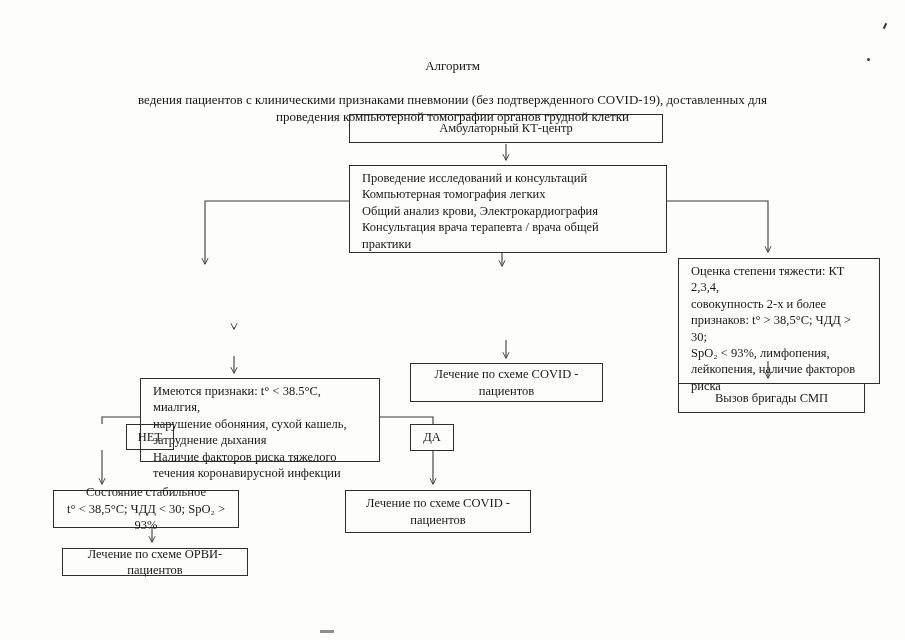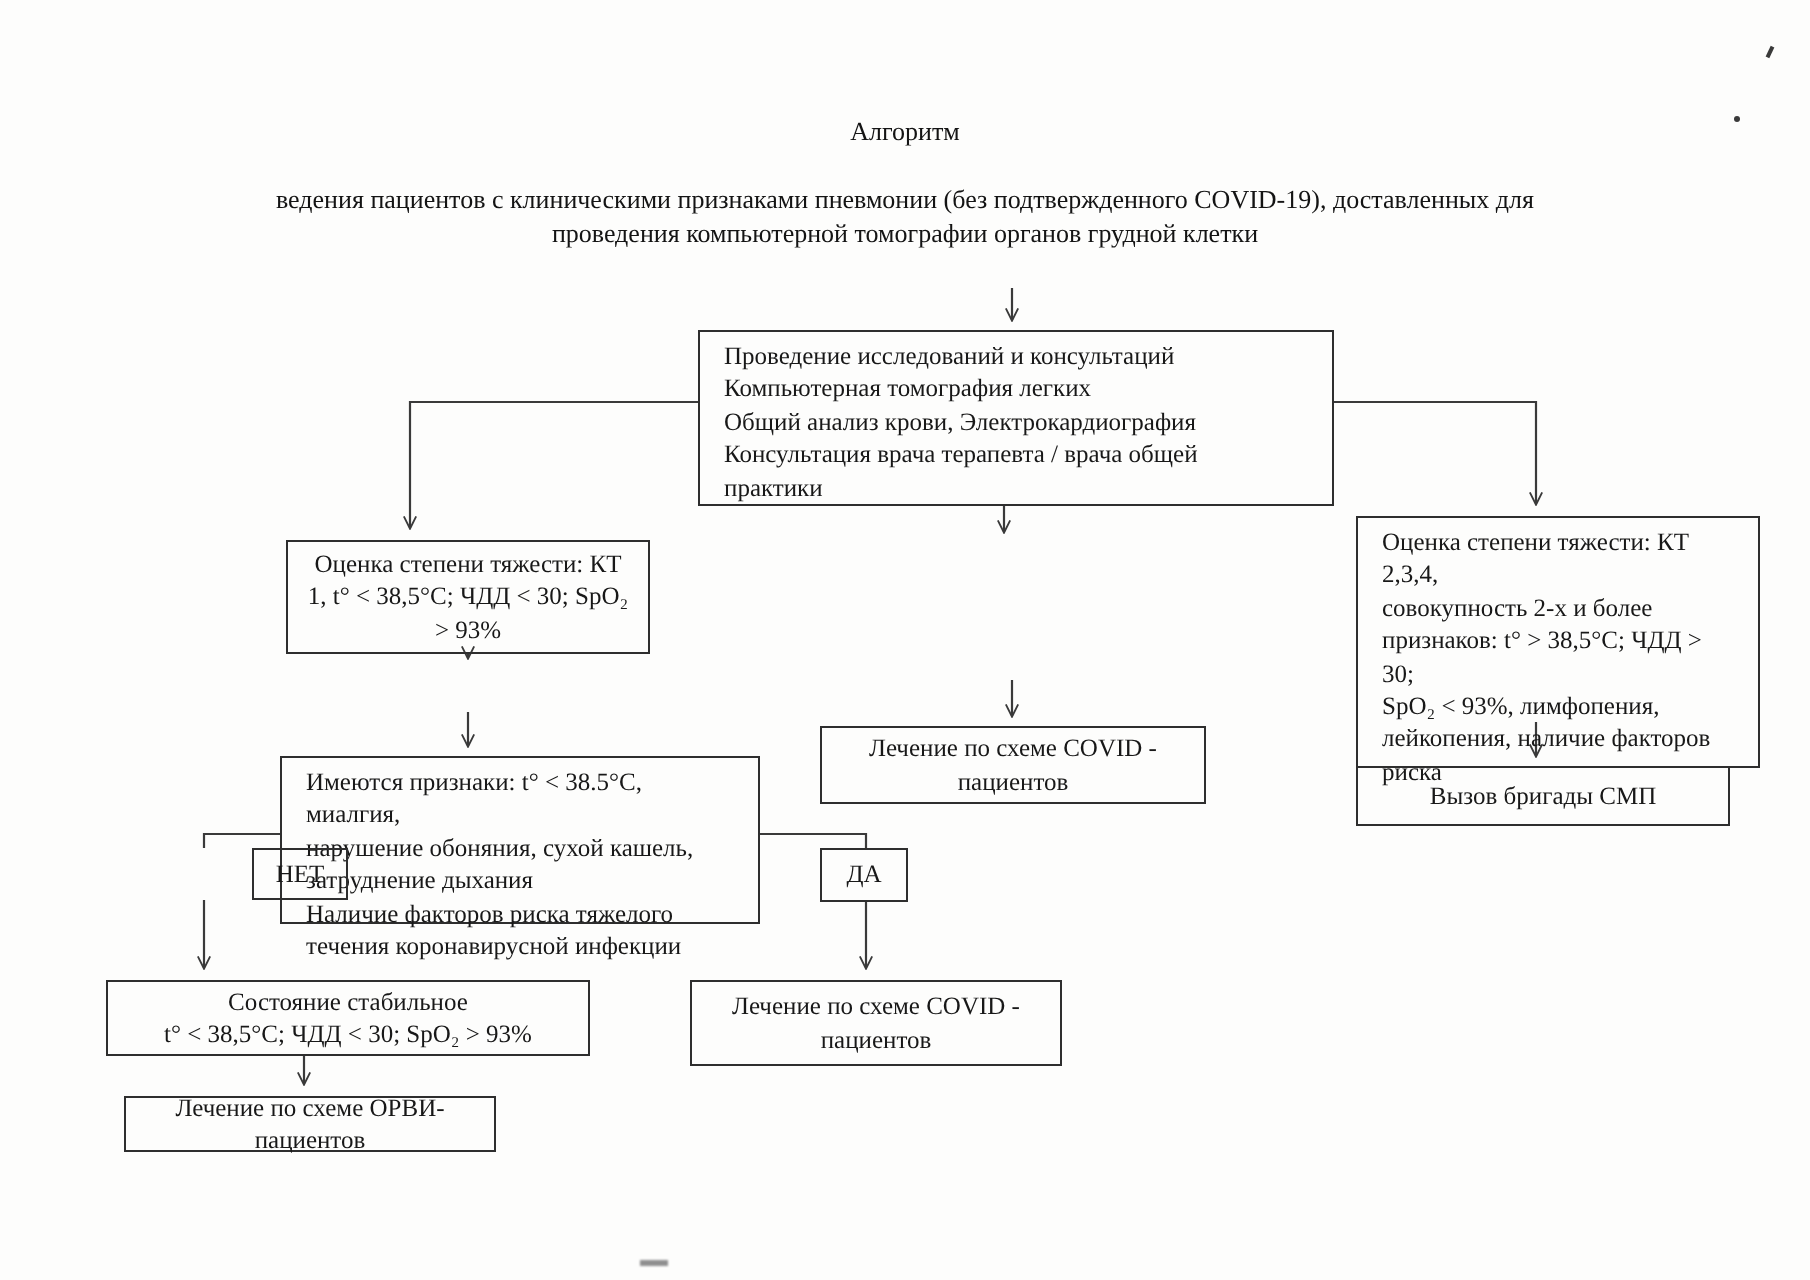--- a/index.html
+++ b/index.html
@@ -26,21 +26,21 @@
   .b-consult  { left:349px; top:165px; width:318px; height:88px; }
   .b-sevleft  { left:143px; top:270px; width:182px; height:57px; }
   .b-home     { left:143px; top:333px; width:182px; height:23px; }
   .b-sevmid   { left:367px; top:272px; width:281px; height:68px; }
   .b-sevright { left:678px; top:258px; width:202px; height:126px; }
   .b-covidmid { left:410px; top:363px; width:193px; height:39px; }
   .b-smp      { left:678px; top:383px; width:187px; height:30px; }
   .b-signs    { left:140px; top:378px; width:240px; height:84px; }
   .b-no       { left:78px;  top:424px; width:48px;  height:26px;margin-left:48px; }
   .b-yes      { left:410px; top:424px; width:44px;  height:27px; }
-  .b-stable   { left:53px;  top:490px; width:242px; height:38px; }
+  .b-stable   { left:53px;  top:490px; width:186px; height:38px; }
   .b-orvi     { left:62px;  top:548px; width:186px; height:28px; }
   .b-covidbot { left:345px; top:490px; width:186px; height:43px; }
 
   svg.connectors { position:absolute; left:0; top:0; width:905px; height:640px; pointer-events:none; }
   svg.connectors polyline, svg.connectors line { stroke:#3a3a3a; stroke-width:1.1; fill:none; }
 
   .artifact { position:absolute; background:#3a3a3a; }
   .artifact.tick { width:2px; height:6px; left:884px; top:23px; transform:rotate(25deg); }
   .artifact.dot  { width:3px; height:3px; left:867px; top:58px; border-radius:50%; }
   .artifact.smudge { width:14px; height:3px; left:320px; top:630px; background:#8f8f8f; filter:blur(0.6px); }
@@ -70,28 +70,26 @@
     <line x1="234" y1="356" x2="234" y2="373" marker-end="url(#arrow)"></line>
     <line x1="506" y1="340" x2="506" y2="358" marker-end="url(#arrow)"></line>
     <line x1="768" y1="361" x2="768" y2="378" marker-end="url(#arrow)"></line>
     <polyline points="140,417 102,417 102,424"></polyline>
     <line x1="102" y1="450" x2="102" y2="484" marker-end="url(#arrow)"></line>
     <polyline points="380,417 433,417 433,424"></polyline>
     <line x1="433" y1="451" x2="433" y2="484" marker-end="url(#arrow)"></line>
     <line x1="152" y1="528" x2="152" y2="542" marker-end="url(#arrow)"></line>
   </svg>
 
+  <div class="box center b-kt">Амбулаторный КТ-центр</div>
   <div class="box left b-consult">Проведение исследований и консультаций
 Компьютерная томография легких
 Общий анализ крови, Электрокардиография
 Консультация врача терапевта / врача общей
 практики</div>
-  <div class="box center b-sevleft">Оценка степени тяжести: КТ
-1, t° &lt; 38,5°C; ЧДД &lt; 30; SpO₂
-&gt; 93%</div>
   <div class="box left b-sevright">Оценка степени тяжести: КТ 2,3,4,
 совокупность 2-х и более
 признаков: t° &gt; 38,5°C; ЧДД &gt; 30;
 SpO₂ &lt; 93%, лимфопения,
 лейкопения, наличие факторов
 риска</div>
   <div class="box center b-covidmid">Лечение по схеме COVID -
 пациентов</div>
   <div class="box center b-smp">Вызов бригады СМП</div>
   <div class="box left b-signs">Имеются признаки: t° &lt; 38.5°C, миалгия,

